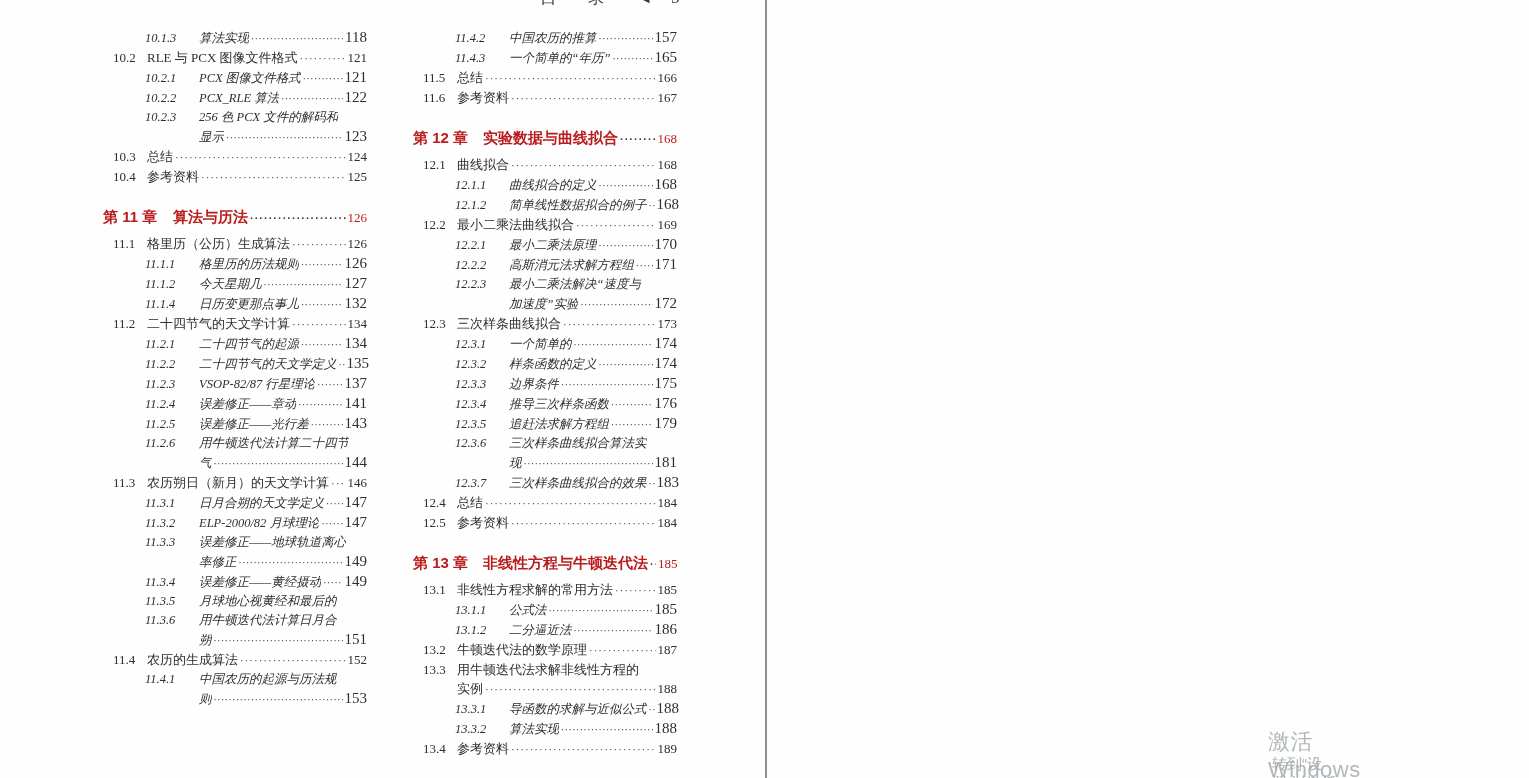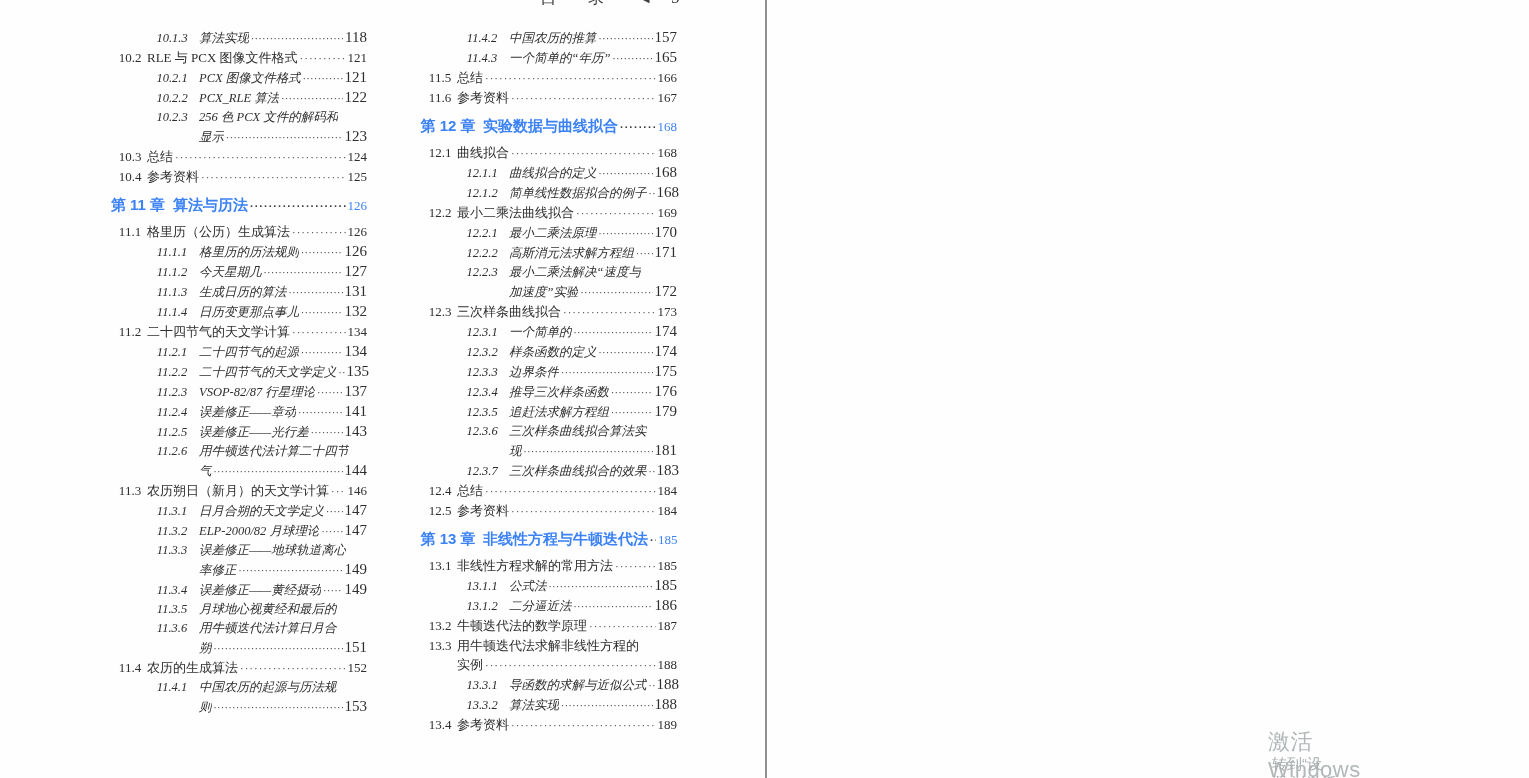--- a/index.html
+++ b/index.html
@@ -2,21 +2,21 @@
 <html><head>
 <meta charset="utf-8">
 <style>
   html,body{margin:0;padding:0;}
   body{
     width:1529px;height:778px;position:relative;overflow:hidden;
     background:#ffffff;
     font-family:"Liberation Serif","DejaVu Serif",serif;
     color:#2e2e2e;
   }
-  .page{position:absolute;top:0;height:778px;background:#fefefe;text-align:center;}
+  .page{position:absolute;top:0;height:778px;background:#fefefe;}
   #page-left{left:0;width:765px;}
   #page-right{left:768px;width:761px;}
   .page-divider{
     position:absolute;left:765px;top:0;width:2px;height:778px;
     background:#8f8f8f;
   }
   
   .running-header{
     position:absolute;left:540px;top:-14px;height:22px;
     font-size:17px;letter-spacing:7px;color:#3d3d3d;
@@ -30,22 +30,22 @@
   .row{display:flex;align-items:baseline;line-height:19px;white-space:nowrap;}
   .row .num{flex:none;}
   .row .title{flex:none;overflow:hidden;max-width:100%;}
   .row .dots{flex:1 1 auto;overflow:hidden;min-width:6px;margin:0 2px;
     color:#3c3c3c;font-size:11px;letter-spacing:1px;}
   .row .dots::after{content:"····································································································";}
   .row .page-num{flex:none;}
   
   .row.ch{
     font-family:"Liberation Sans","DejaVu Sans",sans-serif;
-    font-weight:bold;font-size:15px;color:#3b82f6;
-    margin-top:8px;margin-bottom:6px;line-height:20px;
+    font-weight:bold;font-size:15px;color:#b91c1c;
+    margin-top:20px;margin-bottom:6px;line-height:20px;
   }  
   .row.ch .num{width:70px;}
   .row.ch .page-num{font-weight:normal;font-family:"Liberation Serif",serif;font-size:13px;}
   
   .row.s{padding-left:10px;}
   .row.s .num{width:34px;}
   .row.s.cont{padding-left:44px;}
   
   .row.ss{padding-left:42px;font-style:italic;font-size:12.5px;}
   .row.ss .num{width:54px;}
@@ -128,26 +128,20 @@
         <span class="dots"></span>
         <span class="page-num">126</span>
       </div>
       <div class="row ss">
         <span class="num">11.1.2</span>
         <span class="title">今天星期几</span>
         <span class="dots"></span>
         <span class="page-num">127</span>
       </div>
       <div class="row ss">
-        <span class="num">11.1.3</span>
-        <span class="title">生成日历的算法</span>
-        <span class="dots"></span>
-        <span class="page-num">131</span>
-      </div>
-      <div class="row ss">
         <span class="num">11.1.4</span>
         <span class="title">日历变更那点事儿</span>
         <span class="dots"></span>
         <span class="page-num">132</span>
       </div>
       <div class="row s">
         <span class="num">11.2</span>
         <span class="title">二十四节气的天文学计算</span>
         <span class="dots"></span>
         <span class="page-num">134</span>

